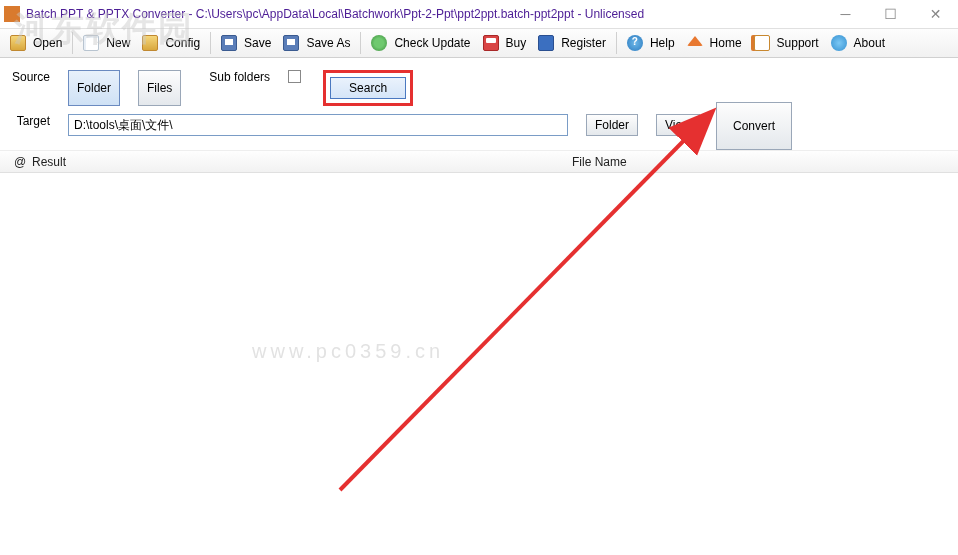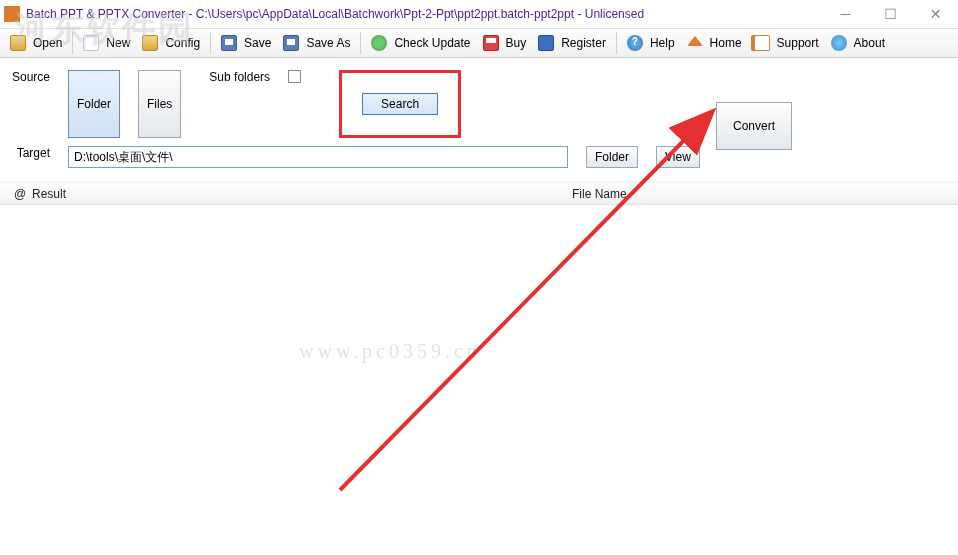--- a/index.html
+++ b/index.html
@@ -35,35 +35,35 @@
 .form-area { padding: 12px 10px 6px; border-bottom: 1px solid #eee; }
 .form-row { display: flex; margin-bottom: 8px; gap: 18px; }
 .form-label { width: 40px; text-align: right; color: #000; }
 .text-input { border: 1px solid #7a9cc6; padding: 3px 5px; font-size: 12px; background: #fff; }
 .src-input { width: 500px; }
 .tgt-input { width: 500px; }
 .btn { border: 1px solid #9aa7b8; background: linear-gradient(#fdfdfd,#e4e8ec); padding: 3px 8px; cursor: default; font-size: 12px; }
 .btn-folder { border-color: #6a8ac0; background: linear-gradient(#e8f1fb,#cfe1f5); }
 .sub-label { margin-left: 10px; color: #000; }
 .checkbox { width: 13px; height: 13px; border: 1px solid #888; background: #fff; display: inline-block; }
-.search-group { border: 3px solid #e53030; padding: 20px; margin-left: 20px; }
+.search-group { border: 3px solid #e53030; padding: 4px; margin-left: 4px; }
 .btn-search { border: 1px solid #4a78c0; background: linear-gradient(#eaf2fc,#d5e5f8); padding: 3px 18px; font-size: 12px; }
 .btn-convert { width: 76px; padding: 16px 0; text-align:center; margin-left: auto; margin-right: 0; }
 .convert-wrap { position:absolute; right: 166px; top: 102px; }
 
 
 .table-header { height: 22px; background: linear-gradient(#fefefe,#f2f2f2); border-bottom: 1px solid #e0e0e0; display: flex; align-items: center; padding: 0 6px; }
 .th { color: #222; padding: 0 8px; }
 .th-at { width: 18px; }
 .th-file { width: 388px; }
 .th-result { flex: 1; }
 
 
 .watermark { position: absolute; left: 14px; top: 6px; font-size: 34px; font-weight: bold; color: rgba(200,200,200,0.45); font-family: "Microsoft YaHei"; letter-spacing: 2px; pointer-events: none; }
-.watermark2 { position: absolute; left: 252px; top: 340px; font-size: 20px; color: rgba(190,190,190,0.45); font-family: Liberation Serif, serif; letter-spacing: 4px; pointer-events: none; margin-left: 47px; }
+.watermark2 { position: absolute; left: 252px; top: 340px; font-size: 20px; color: rgba(190,190,190,0.45); font-family: Liberation Sans, sans-serif; letter-spacing: 4px; pointer-events: none; }
 
 
 .arrow-svg { position: absolute; left: 0; top: 0; pointer-events: none; }
 </style>
 </head>
 <body>
 
 <div class="titlebar">
   <span class="app-icon"></span>
   <span class="title-text">Batch PPT &amp; PPTX Converter - C:\Users\pc\AppData\Local\Batchwork\Ppt-2-Ppt\ppt2ppt.batch-ppt2ppt - Unlicensed</span>

